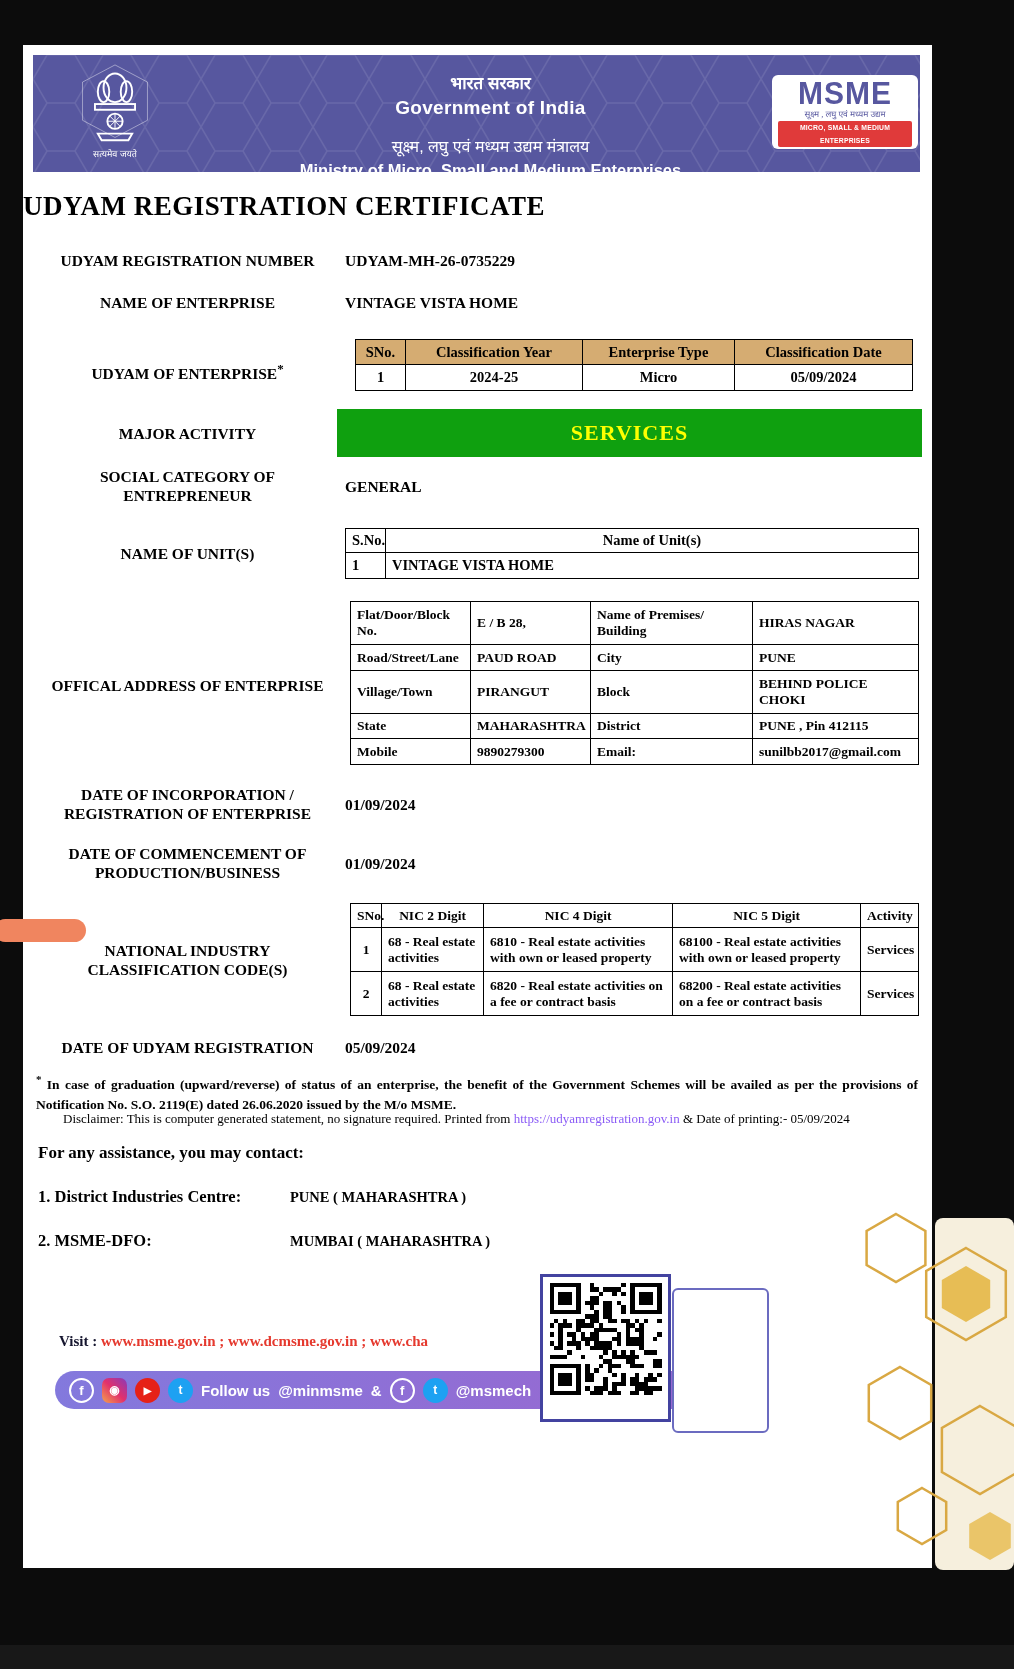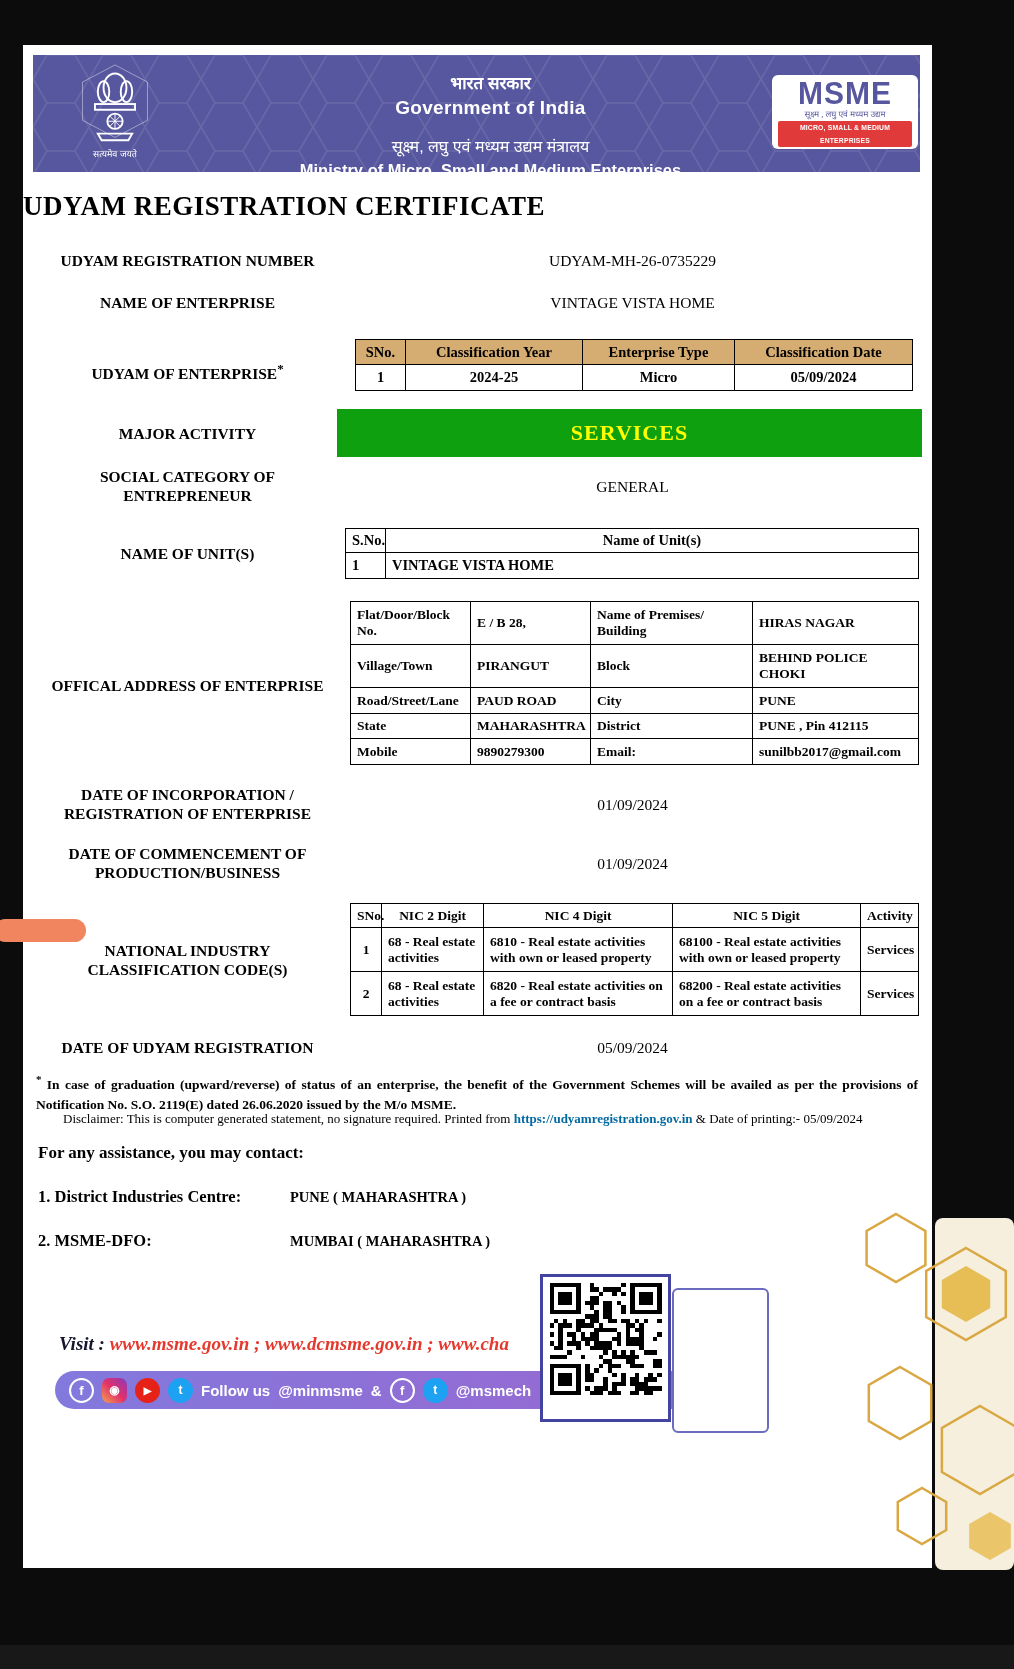--- a/index.html
+++ b/index.html
@@ -21,21 +21,21 @@
   .bc-l4 { font-size:16.5px; font-weight:bold; margin-top:4px; }
   .msme-box { position:absolute; left:739px; top:20px; width:146px; height:74px; background:#fff; border-radius:6px; text-align:center; padding-top:1px; overflow:hidden; }
   .msme-word { font-family:"Liberation Sans", sans-serif; font-weight:bold; font-size:30px; line-height:33px; color:#57579f; letter-spacing:1px; transform:scaleY(1.05); }
   .msme-tag-hi { font-size:8.5px; color:#57579f; line-height:10px; }
   .msme-red { margin:2px 6px 0 6px; background:#e03a3a; color:#fff; font-family:"Liberation Sans", sans-serif; font-size:6.8px; font-weight:bold; line-height:13px; letter-spacing:.2px; border-radius:2px; }
 
   
   .cert-title { position:absolute; top:146px; left:0; width:100%; text-align:left; font-size:27px; font-weight:bold; letter-spacing:.5px; }
   .flabel { position:absolute; left:12px; width:305px; display:flex; justify-content:center; }
   .flabel span { font-weight:bold; font-size:15.5px; line-height:19px; text-align:center; }
-  .fvalue { position:absolute; left:322px; width:575px; text-align:center; font-weight:normal; font-size:15.5px; line-height:19px; }
+  .fvalue { position:absolute; left:322px; width:575px; font-weight:bold; font-size:15.5px; line-height:19px; }
 
   table.ctable { border-collapse:collapse; table-layout:fixed; font-weight:bold; background:#fff;padding-left:20px; }
   table.ctable td, table.ctable th { border:1px solid #000; padding:2px 6px; vertical-align:middle; }
 
   .type-table { position:absolute; left:332px; top:294px; width:557px; font-size:14.5px; }
   .type-table th { background:#d5ac72; text-align:center; }
   .type-table td { text-align:center; }
 
   .green-banner { position:absolute; left:314px; top:364px; width:585px; height:48px; background:#0fa00f; display:flex; align-items:center; justify-content:center; }
   .green-banner span { color:#ffff00; font-size:22px; font-weight:bold; letter-spacing:1px; }
@@ -48,28 +48,28 @@
   .addr-table td { text-align:left; line-height:16px; }
 
   .nic-table { position:absolute; left:327px; top:858px; width:568px; font-size:13.5px; }
   .nic-table th { text-align:center; }
   .nic-table td { text-align:left; line-height:16px; }
   .nic-table td.csno { text-align:center; }
 
   .footnote { position:absolute; left:13px; top:1024px; width:882px; font-size:13.5px; font-weight:bold; line-height:20px; text-align:justify; }
   .footnote sup { font-size:11px; }
   .disclaimer { position:absolute; left:40px; top:1066px; width:860px; font-size:13px; }
-  .disclaimer .url { color:#0369a1;font-weight:bold; }
+  .disclaimer .url { color:#8b5cf6; }
   .assist-heading { position:absolute; left:15px; top:1098px; font-size:17px; font-weight:bold; }
   .assist-item { position:absolute; left:15px; display:flex; }
   .assist-item .al { font-size:16.5px; font-weight:bold; width:252px; }
   .assist-item .av { font-size:14.5px; font-weight:bold; padding-top:2px; }
 
   
-  .visit-line { position:absolute; left:36px; top:1288px; font-size:19px; font-weight:bold; white-space:nowrap;font-style:italic; }
+  .visit-line { position:absolute; left:36px; top:1288px; font-size:15px; font-weight:bold; white-space:nowrap; }
   .visit-line .vl { color:#15152e; }
   .visit-line .vlinks { color:#e5392e; }
   .social-bar { position:absolute; left:32px; top:1326px; width:685px; height:38px; border-radius:19px; background:linear-gradient(90deg,#8379dd,#9a66cf); display:flex; align-items:center; gap:8px; padding:0 14px; font-family:"Liberation Sans", sans-serif; color:#fff; z-index:2; }
   .icn { width:25px; height:25px; border-radius:50%; display:flex; align-items:center; justify-content:center; font:bold 13px "Liberation Sans", sans-serif; color:#fff; flex:0 0 auto; }
   .icn.fb { border:2px solid #fff; }
   .icn.ig { border-radius:7px; background:linear-gradient(45deg,#f5a24b,#e1306c,#8a3ab9); font-size:12px; }
   .icn.yt { background:#e62117; font-size:10px; }
   .icn.tw { background:#1da1f2; font-size:12px; }
   .sb-text { font-size:15px; font-weight:bold; white-space:nowrap; }
   .white-box { position:absolute; left:649px; top:1243px; width:97px; height:145px; background:#fff; border:2px solid #6b6bc0; border-radius:6px; z-index:3; }
@@ -205,31 +205,31 @@
           <col style="width:162px">
           <col style="width:166px">
         </colgroup>
       <tbody>
           <tr style="height:43px">
         <td>Flat/Door/Block No.</td>
         <td>E / B 28,</td>
         <td>Name of Premises/ Building</td>
         <td>HIRAS NAGAR</td>
       </tr>
+      <tr style="height:26px">
+        <td>Road/Street/Lane</td>
+        <td>PAUD ROAD</td>
+        <td>City</td>
+        <td>PUNE</td>
+      </tr>
       <tr style="height:43px">
         <td>Village/Town</td>
         <td>PIRANGUT</td>
         <td>Block</td>
         <td>BEHIND POLICE CHOKI</td>
-      </tr>
-      <tr style="height:26px">
-        <td>Road/Street/Lane</td>
-        <td>PAUD ROAD</td>
-        <td>City</td>
-        <td>PUNE</td>
       </tr>
       <tr style="height:25px">
         <td>State</td>
         <td>MAHARASHTRA</td>
         <td>District</td>
         <td>PUNE , Pin 412115</td>
       </tr>
       <tr style="height:26px">
         <td>Mobile</td>
         <td>9890279300</td>

